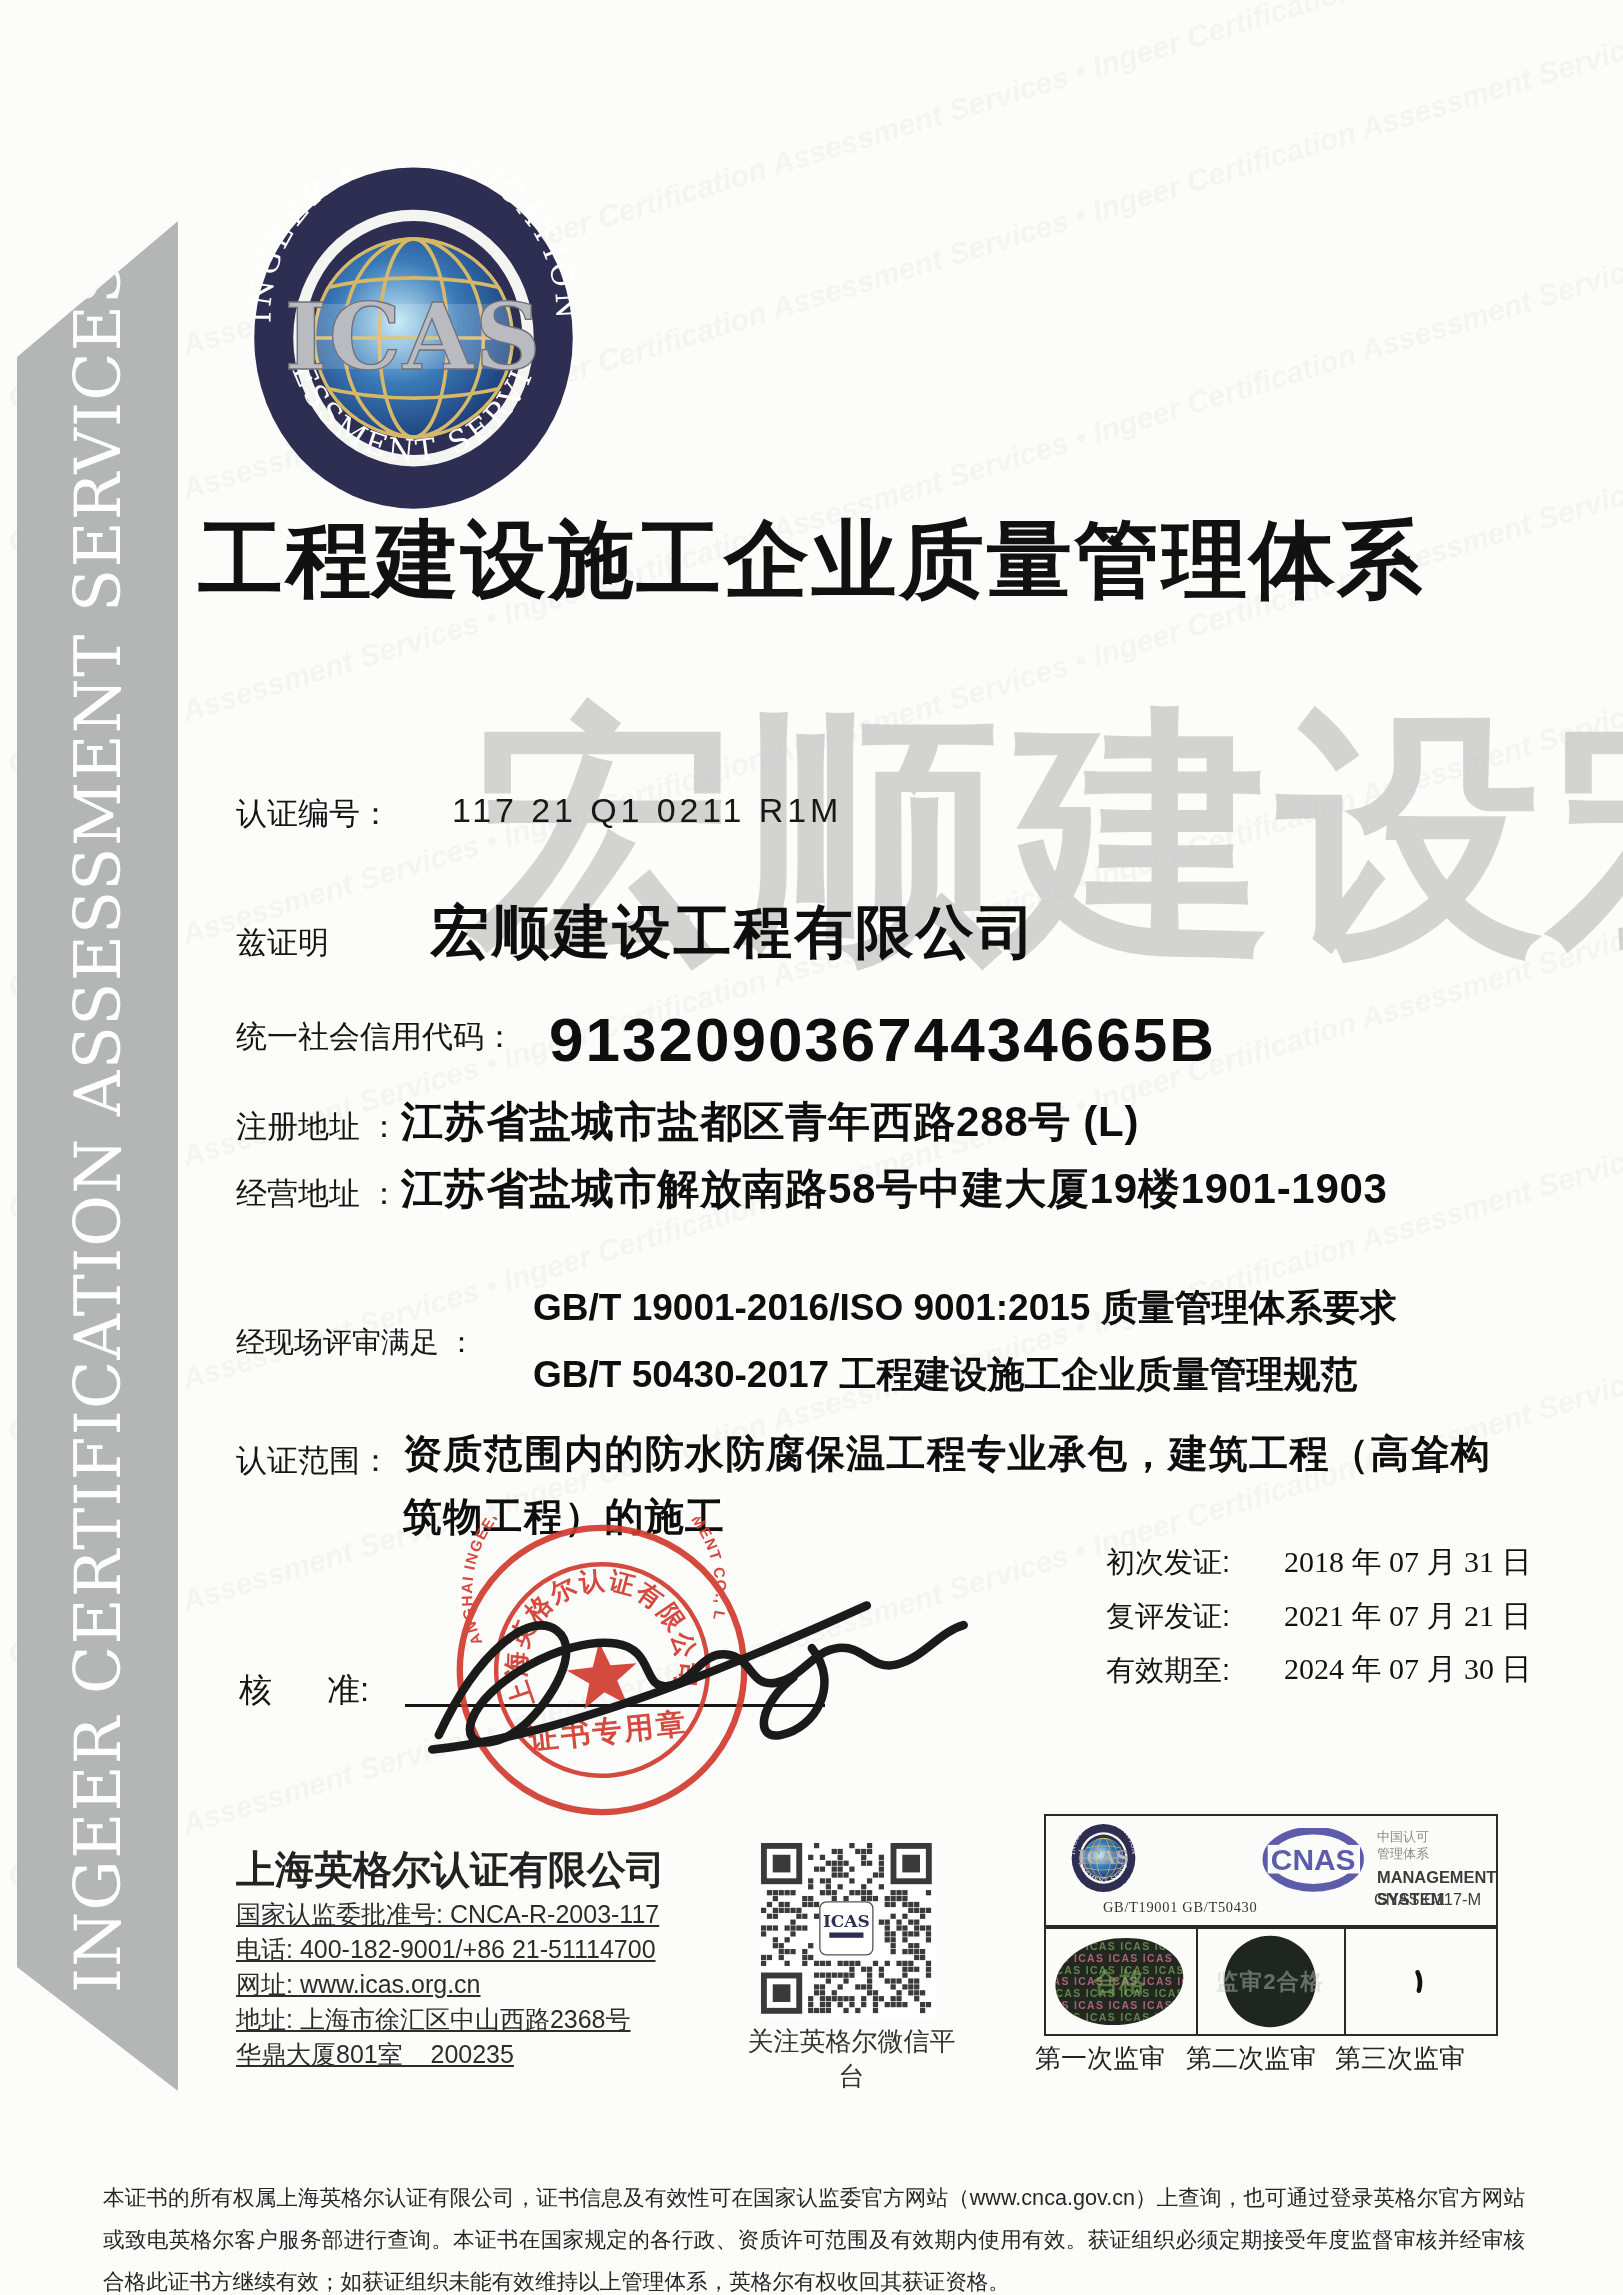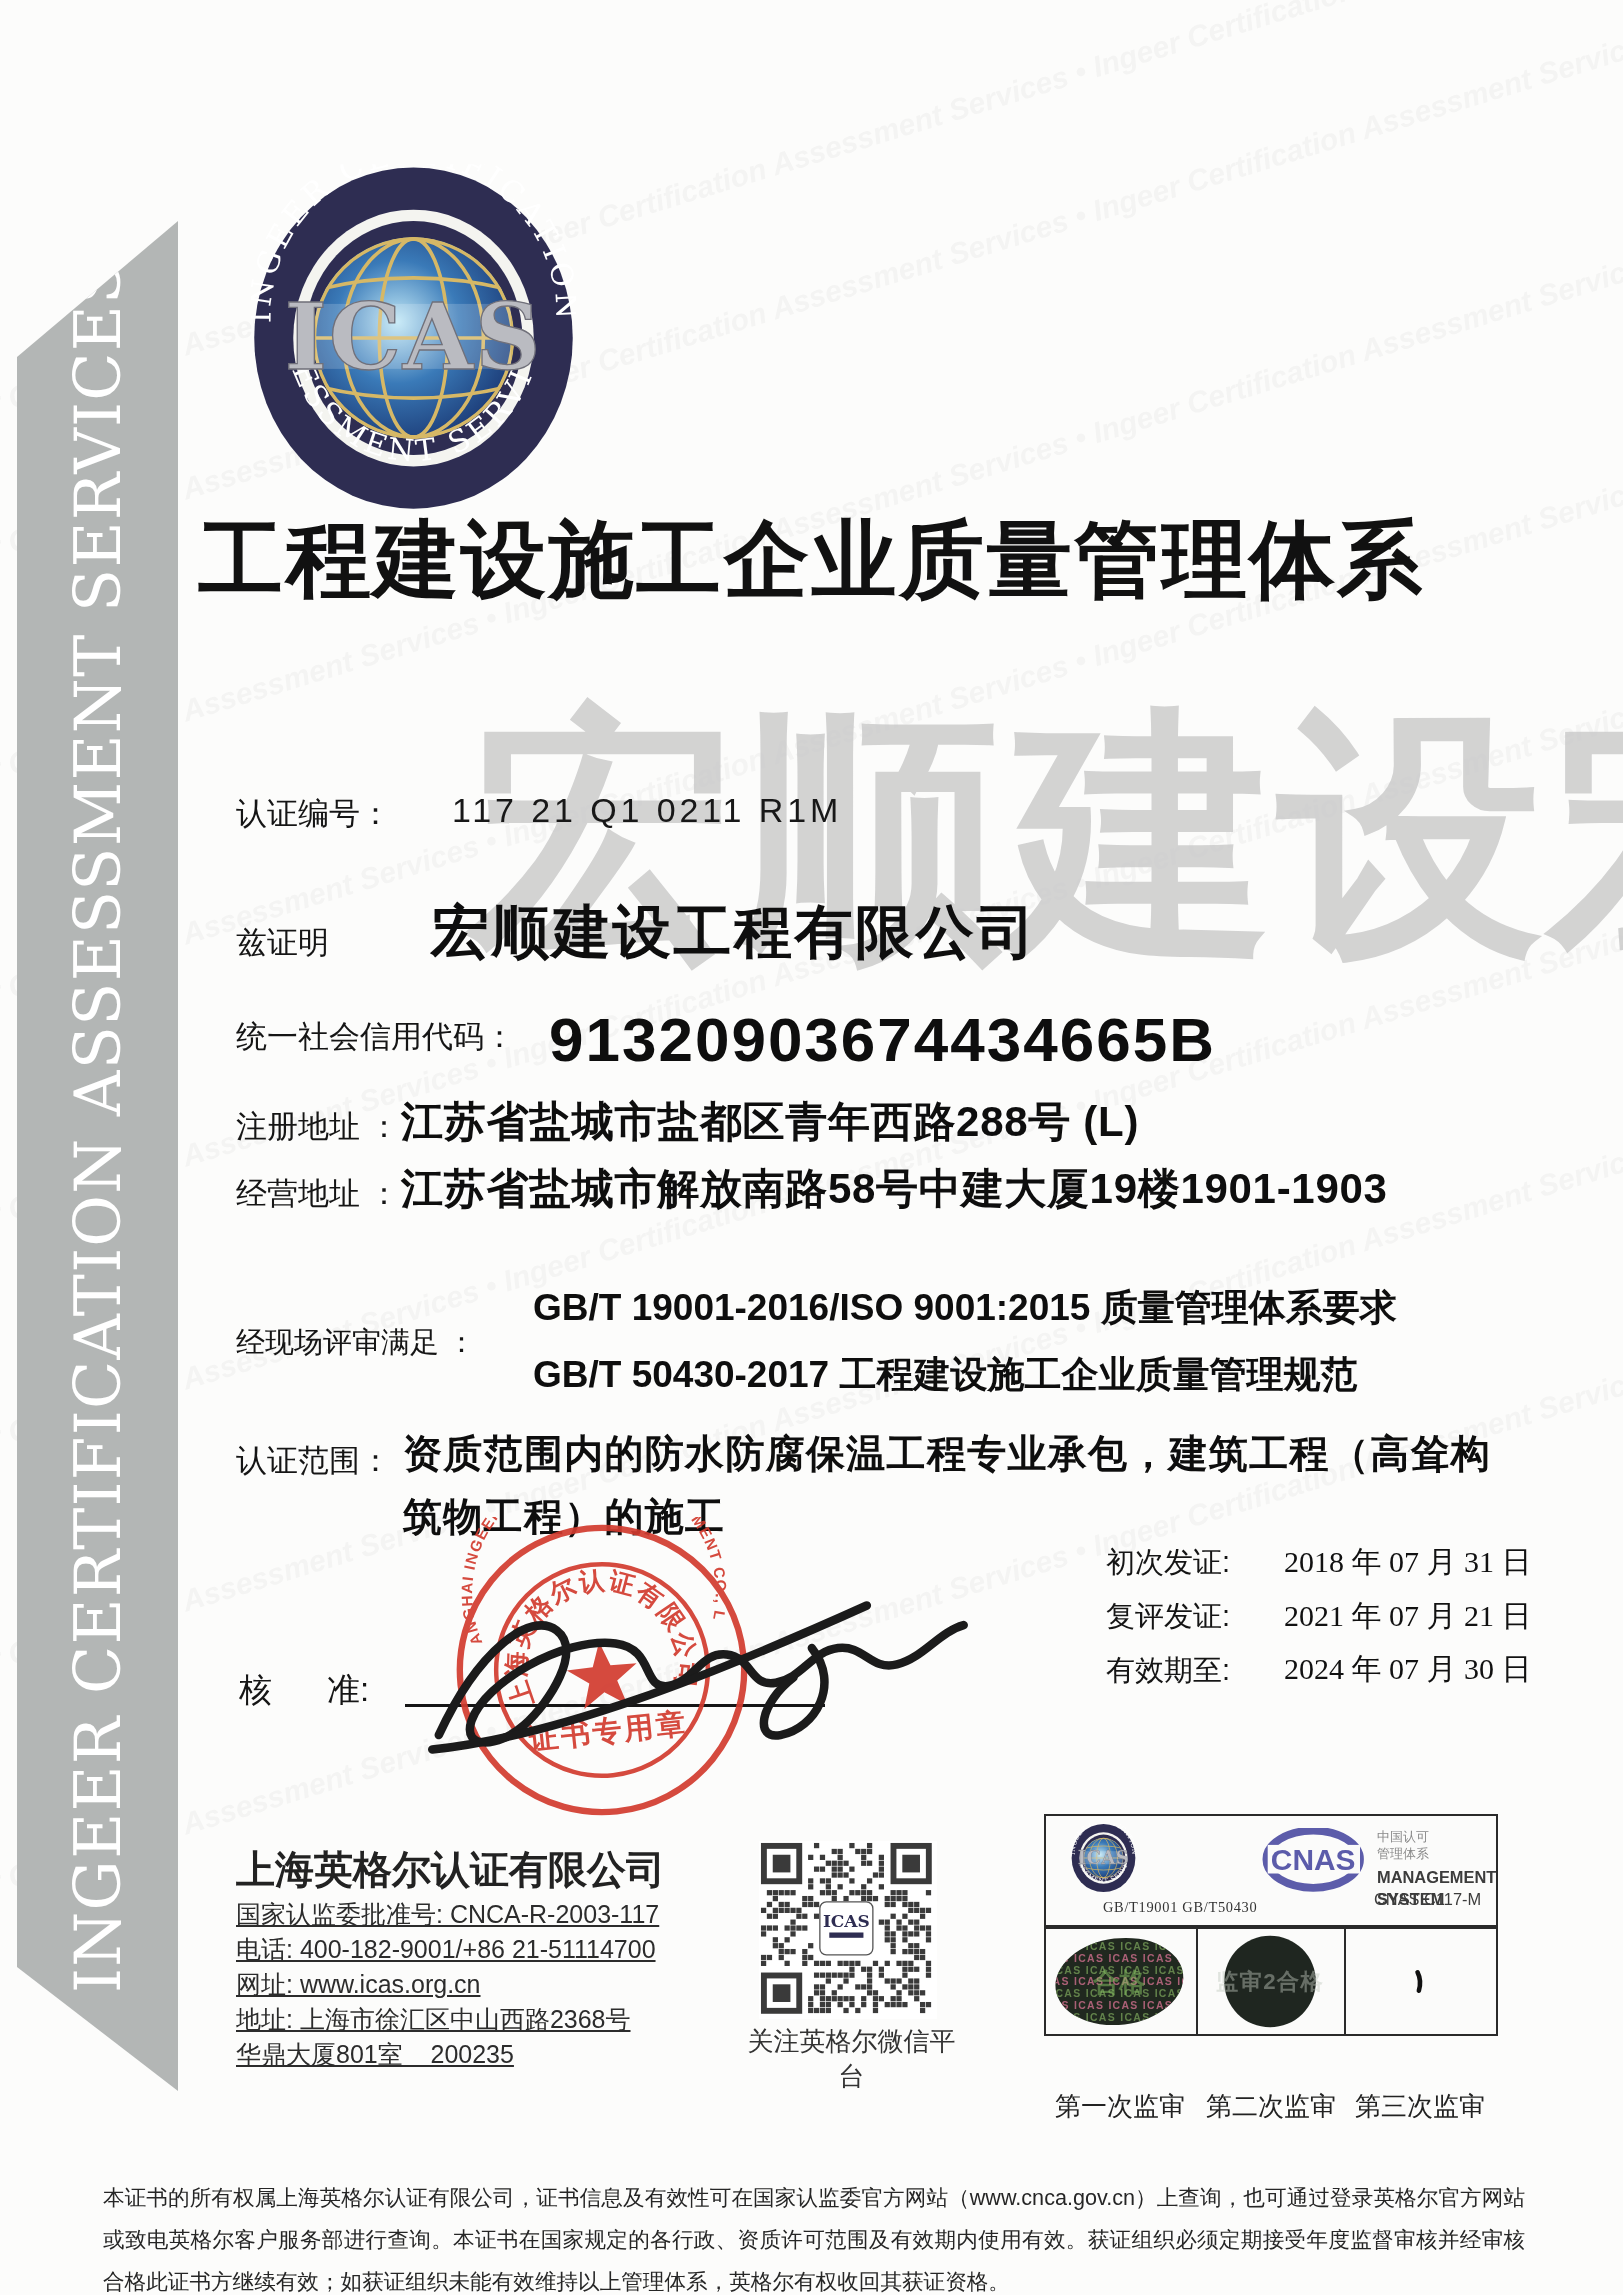--- a/index.html
+++ b/index.html
@@ -52,21 +52,21 @@
   .serifv{font-family:Liberation Sans, sans-serif;}
   .dates-label{font-size:29px;color:#151515;}
   .dates-value{font-size:30px;font-family:"Liberation Serif",serif;color:#111;}
   .sigline{position:absolute;left:405px;top:1704px;width:420px;height:2.6px;background:#161616;}
   .issuer-name{position:absolute;left:236px;top:1843px;font-size:39px;font-weight:bold;color:#222;}
   .issuer-lines{position:absolute;left:236px;top:1897px;font-size:25px;color:#2c2c2c;line-height:35px;}
   .issuer-lines div{white-space:pre;text-decoration:underline;}
   .qr-caption{position:absolute;left:740px;top:2024px;width:223px;text-align:center;font-size:26px;color:#333;}
   .accbox{position:absolute;border:2px solid #2a2a2a;background:#fbfbfa;}
   .cell{position:absolute;top:0;height:100%;border-right:2px solid #2a2a2a;}
-  .audit-label{position:absolute;top:2041px;width:170px;text-align:center;font-size:26px;color:#222;margin-top:48px;}
+  .audit-label{position:absolute;top:2041px;width:170px;text-align:left;font-size:26px;color:#222;}
   .gbt-caption{position:absolute;left:1059px;top:1899px;width:196px;font-size:14.4px;color:#333;
     font-family:"Liberation Serif",serif;letter-spacing:0.7px;margin-left:44px;}
   .cnas-cn{font-size:13px;color:#8a8a8a;line-height:17px;}
   .cnas-en{font-size:16.4px;color:#3c3c3c;line-height:22px;font-weight:bold;}
   .cnas-en2{font-size:16.4px;color:#3c3c3c;line-height:22px;}
   .footer{
     position:absolute;left:103px;top:2155px;width:1422px;
     font-size:21.6px;line-height:1.95;color:#262626;text-align:justify;
   }
   .stampwrap{position:absolute;left:449px;top:1517px;width:306px;height:306px;opacity:.92;}

